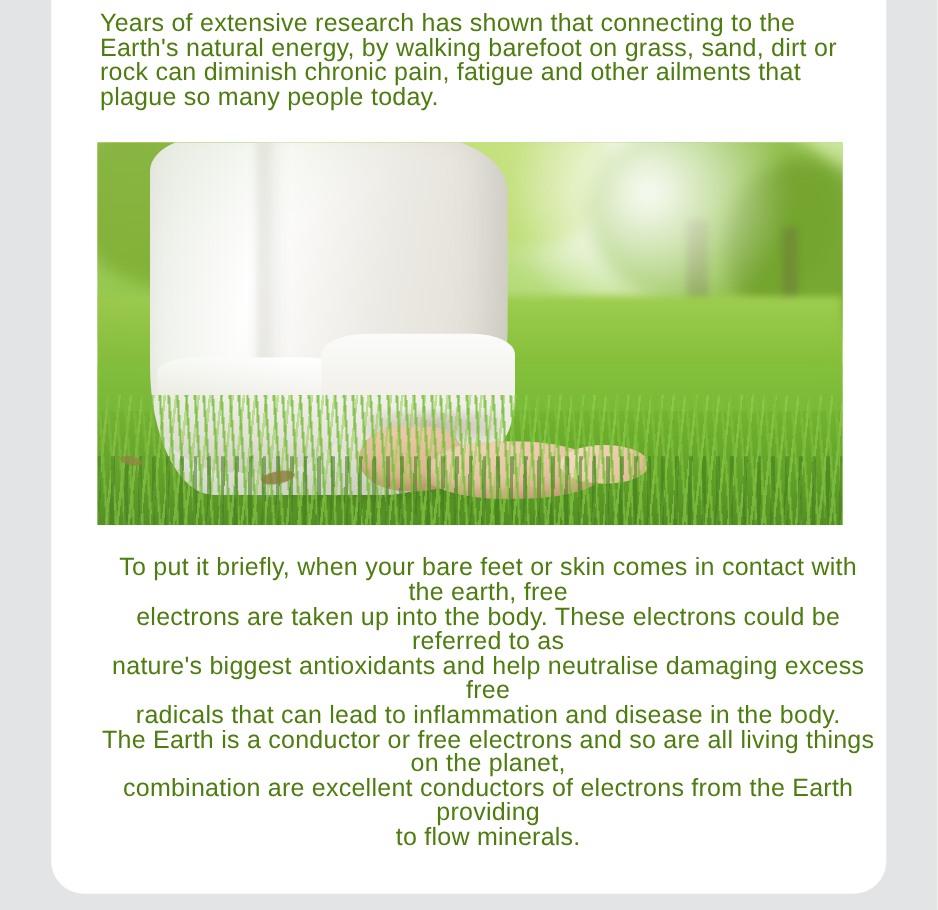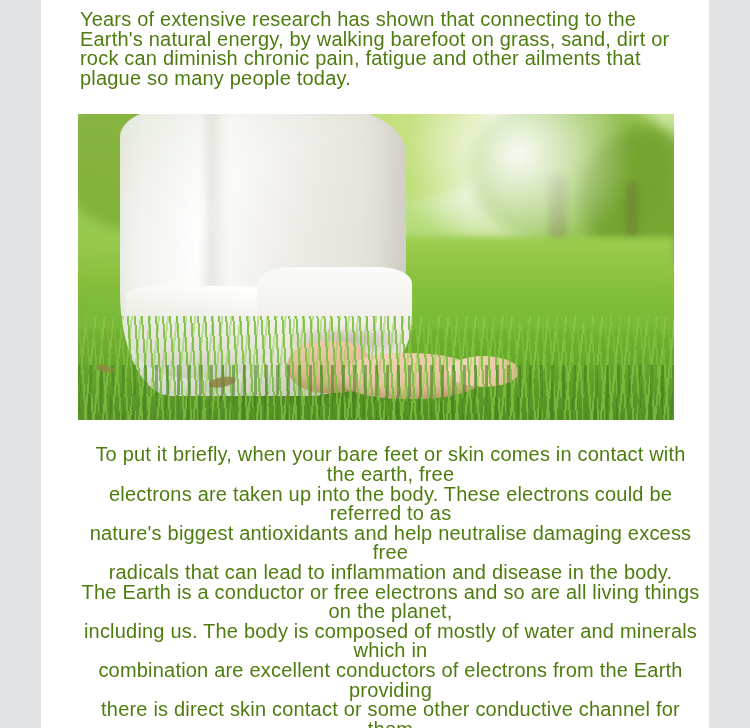--- a/index.html
+++ b/index.html
@@ -254,20 +254,18 @@
         <div class="vignette"></div>
       </div>
     </div>
 
     <p class="para bottom">
       <span class="line">To put it briefly, when your bare feet or skin comes in contact with the earth, free</span>
       <span class="line">electrons are taken up into the body.  These electrons could be referred to as</span>
       <span class="line">nature's biggest antioxidants and help neutralise damaging excess free</span>
       <span class="line">radicals that can lead to inflammation and disease in the body.</span>
       <span class="line">The Earth is a conductor or free electrons and so are all living things on the planet,</span>
-      <span class="line">including us.  The body is composed of mostly of water and minerals which in</span>
       <span class="line">combination are excellent conductors of electrons from the Earth providing</span>
-      <span class="line">there is direct skin contact or some other conductive channel for them</span>
       <span class="line">to flow minerals.</span>
     </p>
 
   </div>
 </div>
 
 </body></html>

